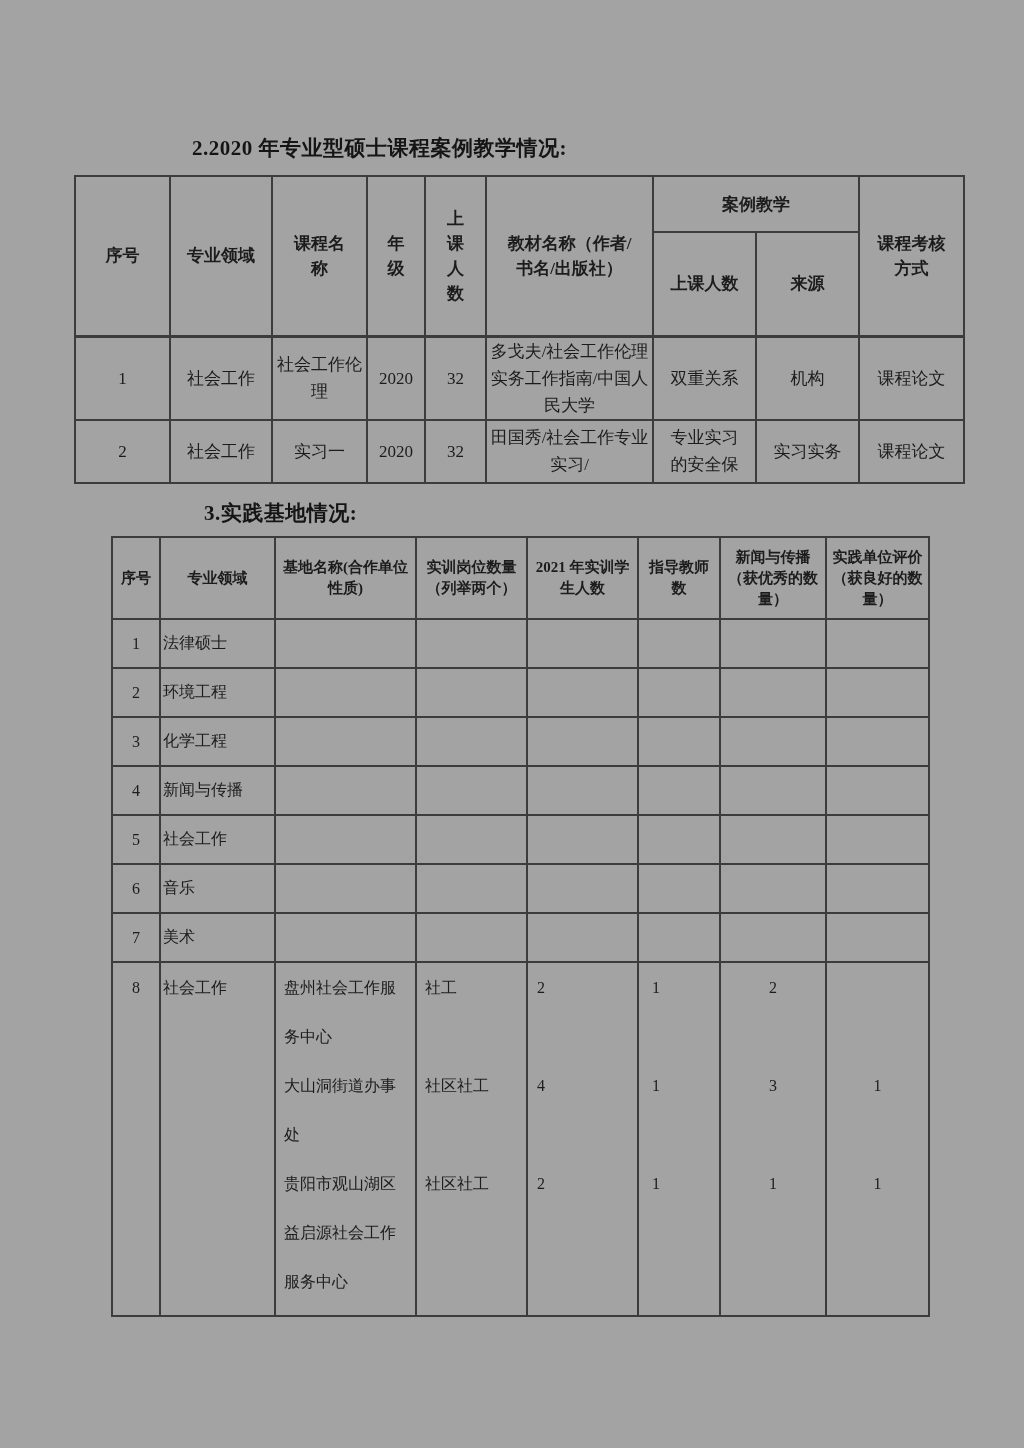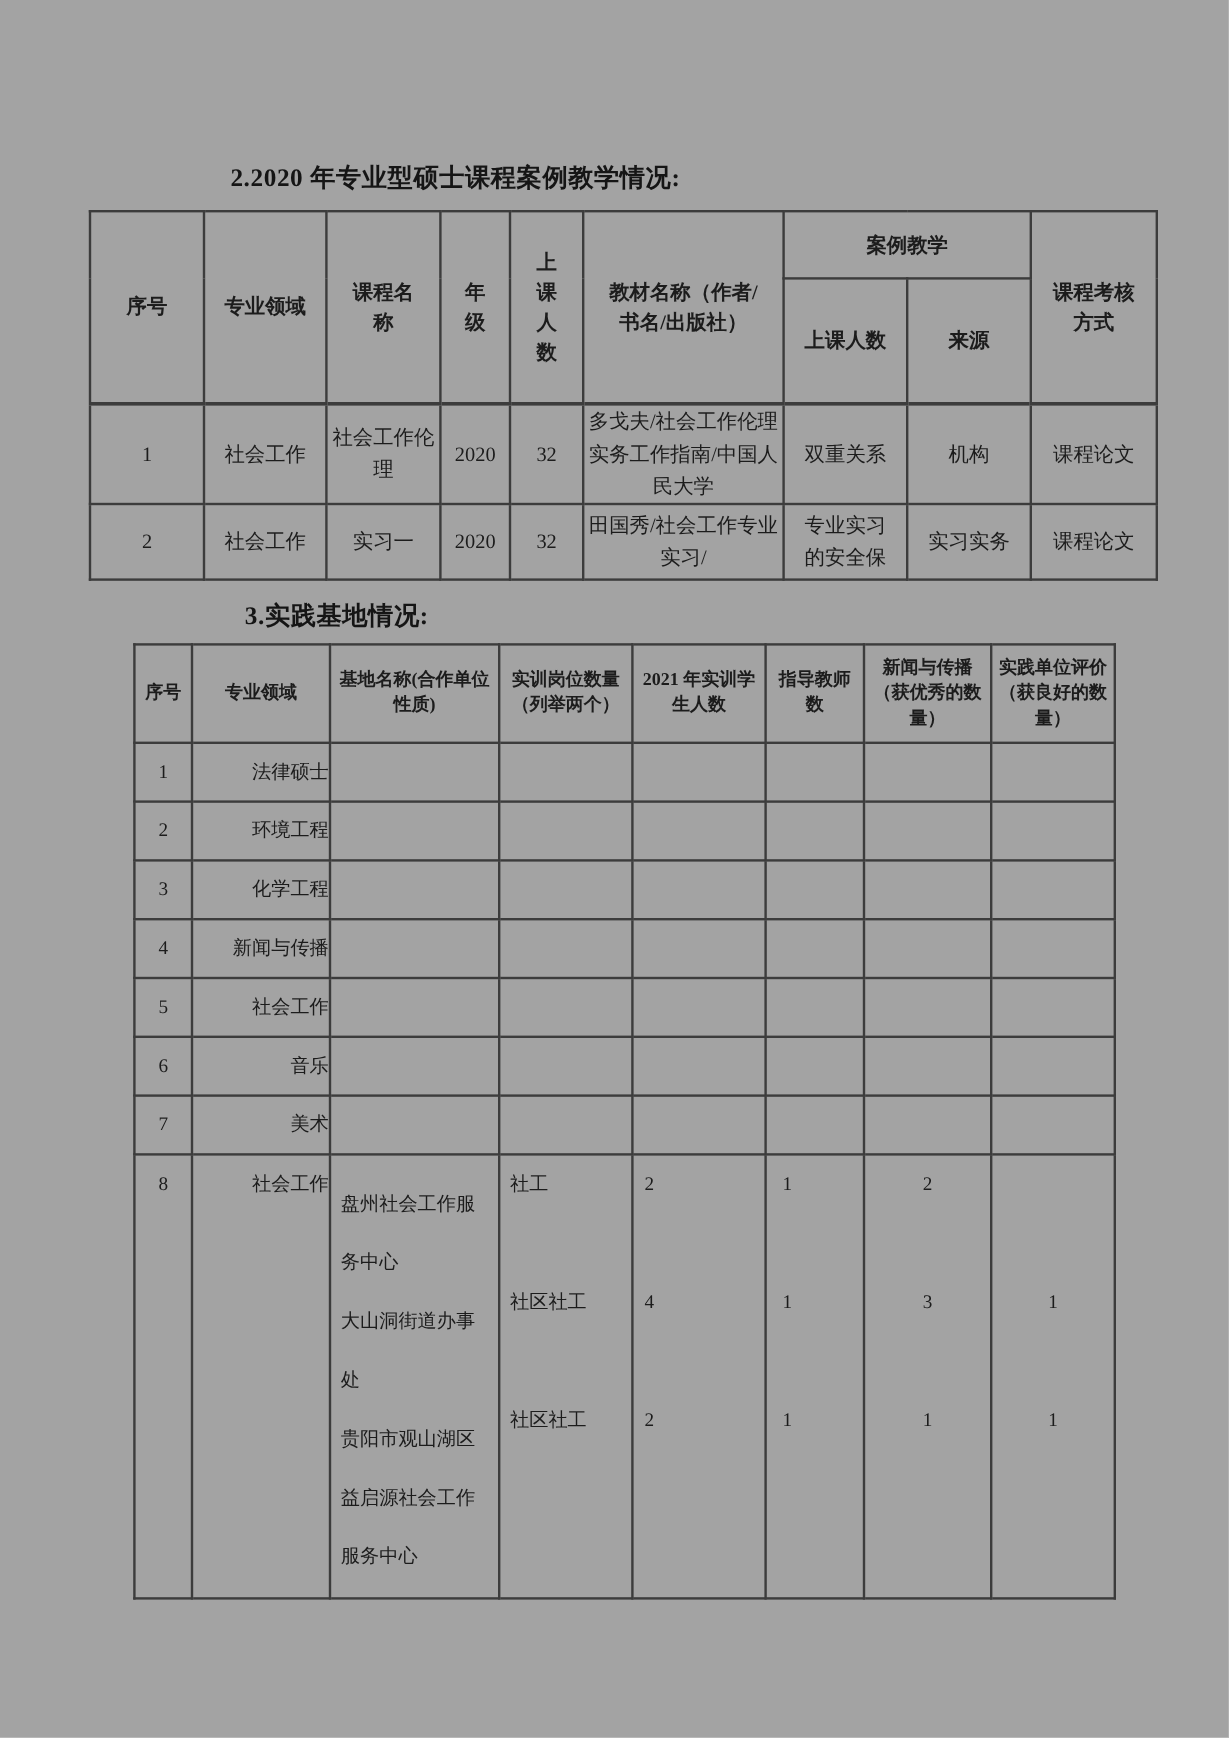--- a/index.html
+++ b/index.html
@@ -36,28 +36,28 @@
   .t1 .clip-box {
     height:58px; overflow:hidden; margin:0 auto; width:76px;
     padding-top:3px; line-height:27px; text-align:center;
   }
 
   
   .t2 { left:111px; top:536px; width:817px; }
   .t2 th { font-size:15px; line-height:21px; height:80px; padding:0 3px; }
   .t2 .body-row { height:49px; }
   .t2 td { font-size:16px; }
-  .t2 td.al { text-align:right; padding-left:2px; }
+  .t2 td.al { text-align:left; padding-left:2px; }
   .t2 .row8 { height:352px; }
   .t2 .row8 td { vertical-align:top; }
   .t2 .row8 .topline { line-height:49px; }
   .t2 .entry { line-height:49px; overflow:hidden; }
   .t2 .entry.h2l { height:98px; }
   .t2 .entry.h3l { height:156px; }
-  .t2 .base-cell { text-align:left; padding:16px 6px 0 8px; word-break:break-all; }
+  .t2 .base-cell { text-align:left; padding:0 6px 0 8px; word-break:break-all; }
   .t2 .post-cell { text-align:left; padding-left:8px; }
   .t2 .stu-cell  { text-align:left; padding-left:9px; }
   .t2 .tea-cell  { text-align:left; padding-left:13px; }
   .t2 .ctr-cell  { text-align:center; }
 </style>
 </head>
 <body>
 
 <div class="page">
 

